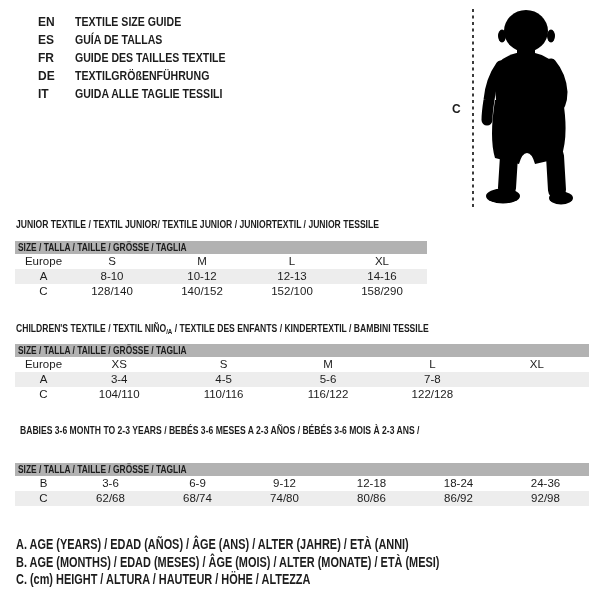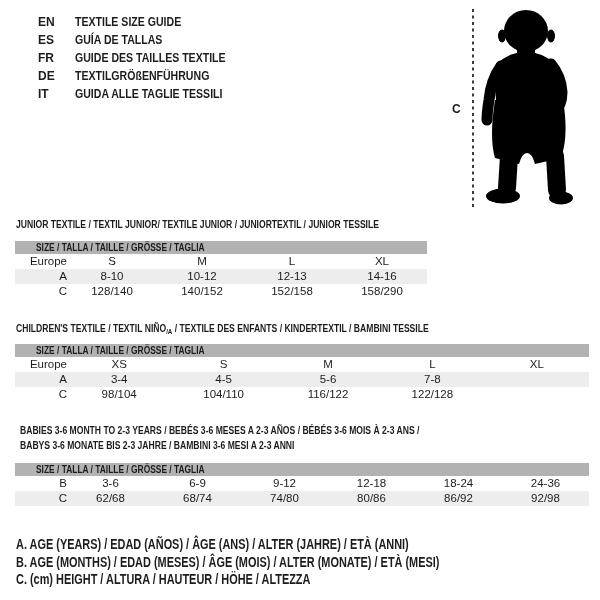--- a/index.html
+++ b/index.html
@@ -23,25 +23,25 @@
   .measure-line {left:471px; top:9px;}
   .measure-label {left:452px; top:102px; font-weight:bold; font-size:12px;}
   .baby {left:481px; top:8px;}
 
   
   .sec-title {font-weight:bold; font-size:11px; line-height:15px; white-space:nowrap;}
   .sub {font-size:8px; vertical-align:-2px;}
 
   
   .table {position:absolute;}
-  .tbar {height:13px; line-height:13px; background:#b2b2b2; padding-left:21px;
+  .tbar {height:13px; line-height:13px; background:#b2b2b2; padding-left:3px;
          font-size:10.5px; font-weight:600; overflow:hidden;}
   .trow {display:grid; height:15px; line-height:15px; font-size:11.5px;}
   .trow span {text-align:center;}
-  .trow .c0 {text-align:right; padding-left:5px;}
+  .trow .c0 {text-align:center; padding-left:5px;}
   .cols5 {grid-template-columns:52px repeat(4,1fr);}
   .cols6 {grid-template-columns:52px repeat(5,1fr);}
   .cols7 {grid-template-columns:52px repeat(6,1fr);}
   .shade {background:#ededed;}
 
   
   .legend {left:16px; top:536px;}
   .legend-line {font-weight:bold; font-size:14px; line-height:17.6px; white-space:nowrap;}
 </style>
 </head>
@@ -117,21 +117,21 @@
     <span class="c0">A</span>
     <span>8-10</span>
     <span>10-12</span>
     <span>12-13</span>
     <span>14-16</span>
   </div>
   <div class="trow cols5">
     <span class="c0">C</span>
     <span>128/140</span>
     <span>140/152</span>
-    <span>152/158</span>
+    <span>152/100</span>
     <span>158/290</span>
   </div>
 </div>
 
 <div class="abs sec-title" style="left:16px; top:321px;">
   <span class="cond cx78"><span>CHILDREN'S TEXTILE / TEXTIL NIÑO</span><span class="sub">/A</span><span> / TEXTILE DES ENFANTS / KINDERTEXTIL / BAMBINI TESSILE</span></span>
 </div>
 
 <div class="table" style="left:15px; top:344px; width:574px;">
   <div class="tbar">
@@ -147,30 +147,29 @@
   </div>
   <div class="trow cols6 shade">
     <span class="c0">A</span>
     <span>3-4</span>
     <span>4-5</span>
     <span>5-6</span>
     <span>7-8</span>
   </div>
   <div class="trow cols6">
     <span class="c0">C</span>
-    <span>98/104</span>
     <span>104/110</span>
+    <span>110/116</span>
     <span>116/122</span>
     <span>122/128</span>
   </div>
 </div>
 
 <div class="abs sec-title" style="left:20px; top:423px;">
   <div><span class="cond cx78">BABIES 3-6 MONTH TO 2-3 YEARS / BEBÉS 3-6 MESES A 2-3 AÑOS / BÉBÉS 3-6 MOIS À 2-3 ANS /</span></div>
-  <div><span class="cond cx78">BABYS 3-6 MONATE BIS 2-3 JAHRE / BAMBINI 3-6 MESI A 2-3 ANNI</span></div>
 </div>
 
 <div class="table" style="left:15px; top:463px; width:574px;">
   <div class="tbar">
     <span class="cond cx80">SIZE / TALLA / TAILLE / GRÖSSE / TAGLIA</span>
   </div>
   <div class="trow cols7">
     <span class="c0">B</span>
     <span>3-6</span>
     <span>6-9</span>

